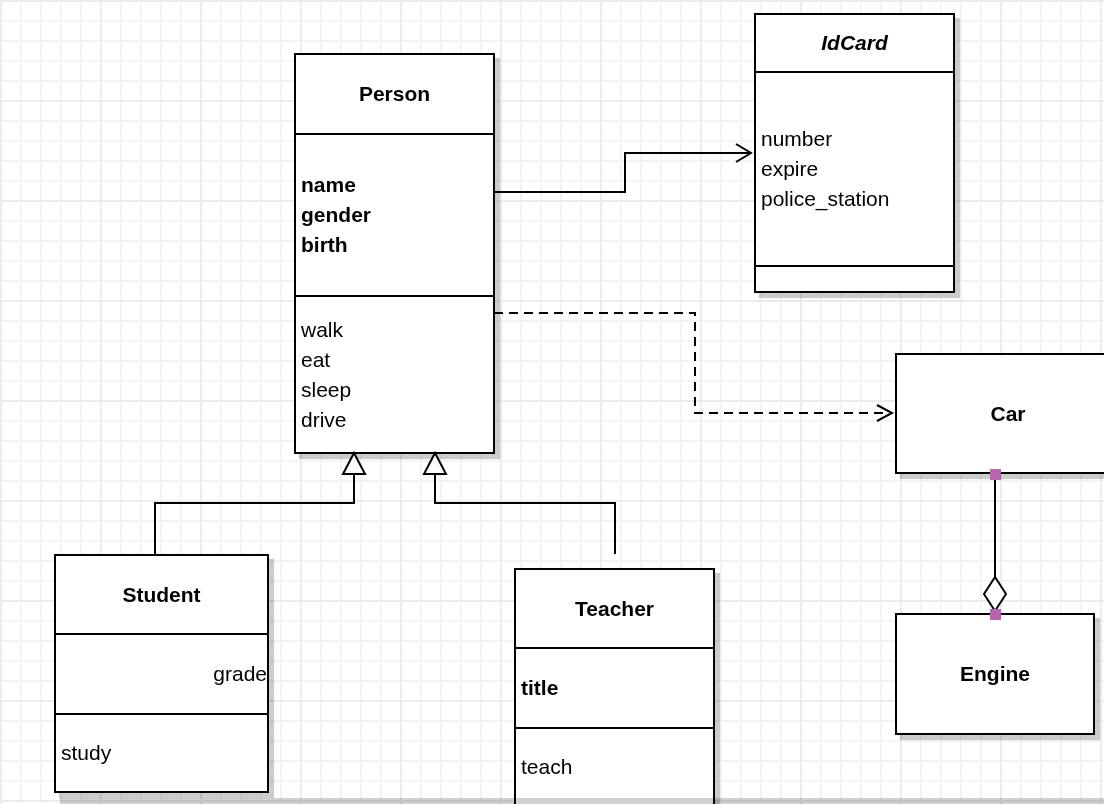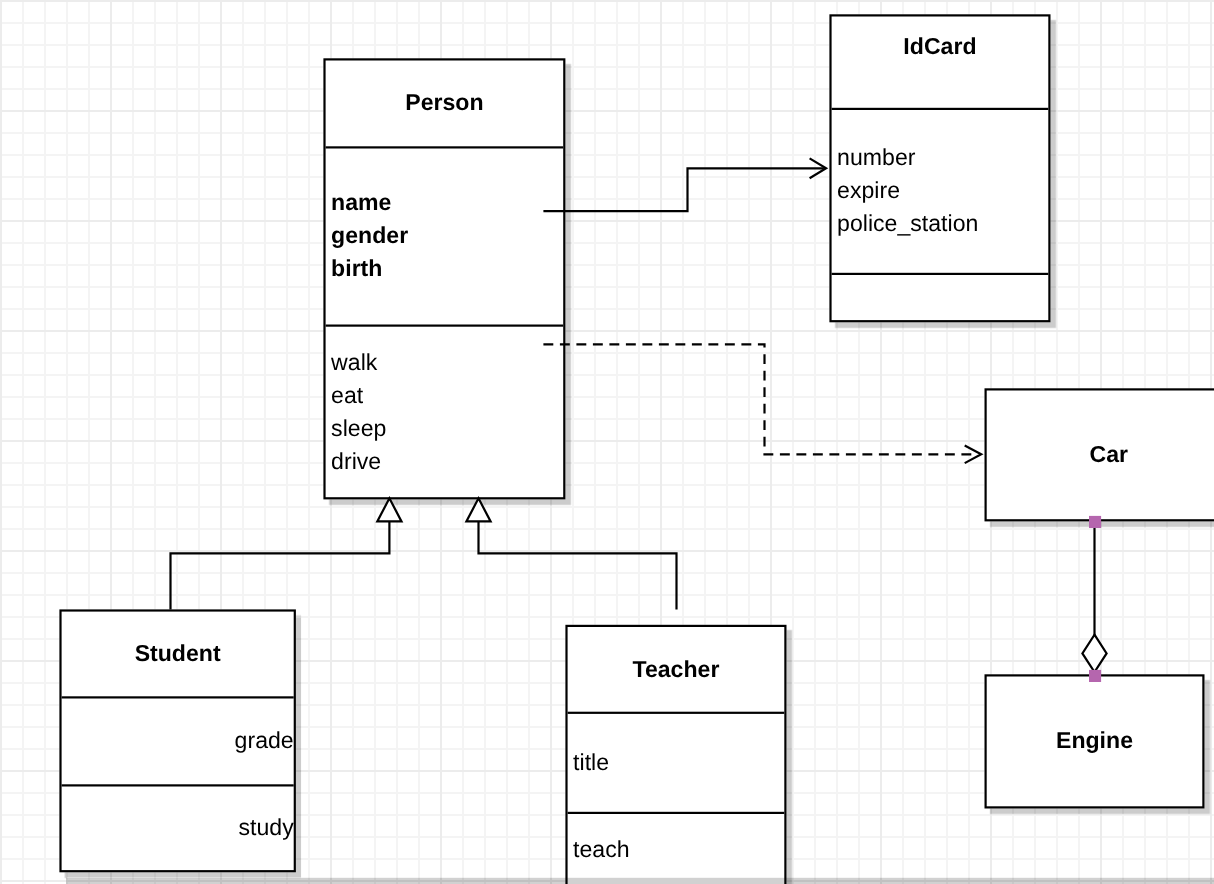--- a/index.html
+++ b/index.html
@@ -36,41 +36,41 @@
     display:flex;flex-direction:column;justify-content:center;
     padding-left:5px;
     font-size:21px;line-height:30px;
     box-sizing:border-box;
     flex:0 0 auto;
   }
   .uml-section.empty{padding:0;}
   .single-title{justify-content:center;flex:1 1 auto;}
 
   
-  #box-person {left:294px;top:53px;width:220px;height:401px;}
+  #box-person {left:294px;top:53px;width:201px;height:401px;}
   #box-person .uml-title{height:78px;}
   #box-person .sec-attrs{height:162px;font-weight:bold;}
   #box-person .sec-methods{flex:1 1 auto;}
 
   #box-idcard {left:754px;top:13px;width:201px;height:280px;}
-  #box-idcard .uml-title{height:56px;}
-  #box-idcard .sec-attrs{height:150px;margin-top:27px;}
+  #box-idcard .uml-title{height:56px;font-style:italic;}
+  #box-idcard .sec-attrs{height:194px;}
   #box-idcard .sec-methods{flex:1 1 auto;}
 
   #box-car    {left:895px;top:353px;width:226px;height:121px;}
   #box-engine {left:895px;top:613px;width:200px;height:122px;}
 
   #box-student{left:54px;top:554px;width:215px;height:239px;}
   #box-student .uml-title{height:77px;}
   #box-student .sec-attrs{height:80px;align-items:flex-end;}
-  #box-student .sec-methods{flex:1 1 auto;text-align:right;}
+  #box-student .sec-methods{flex:1 1 auto;}
 
   #box-teacher{left:514px;top:568px;width:201px;height:239px;}
   #box-teacher .uml-title{height:77px;}
-  #box-teacher .sec-attrs{height:91px;}
+  #box-teacher .sec-attrs{height:80px;font-weight:bold;}
   #box-teacher .sec-methods{flex:1 1 auto;}
 
   #wires{position:absolute;left:0;top:0;width:1104px;height:804px;pointer-events:none;}
 
   #page-edge{
     position:absolute;left:60px;top:798px;width:1044px;height:6px;
     background:rgba(0,0,0,0.18);
   }
 </style>
 </head>

